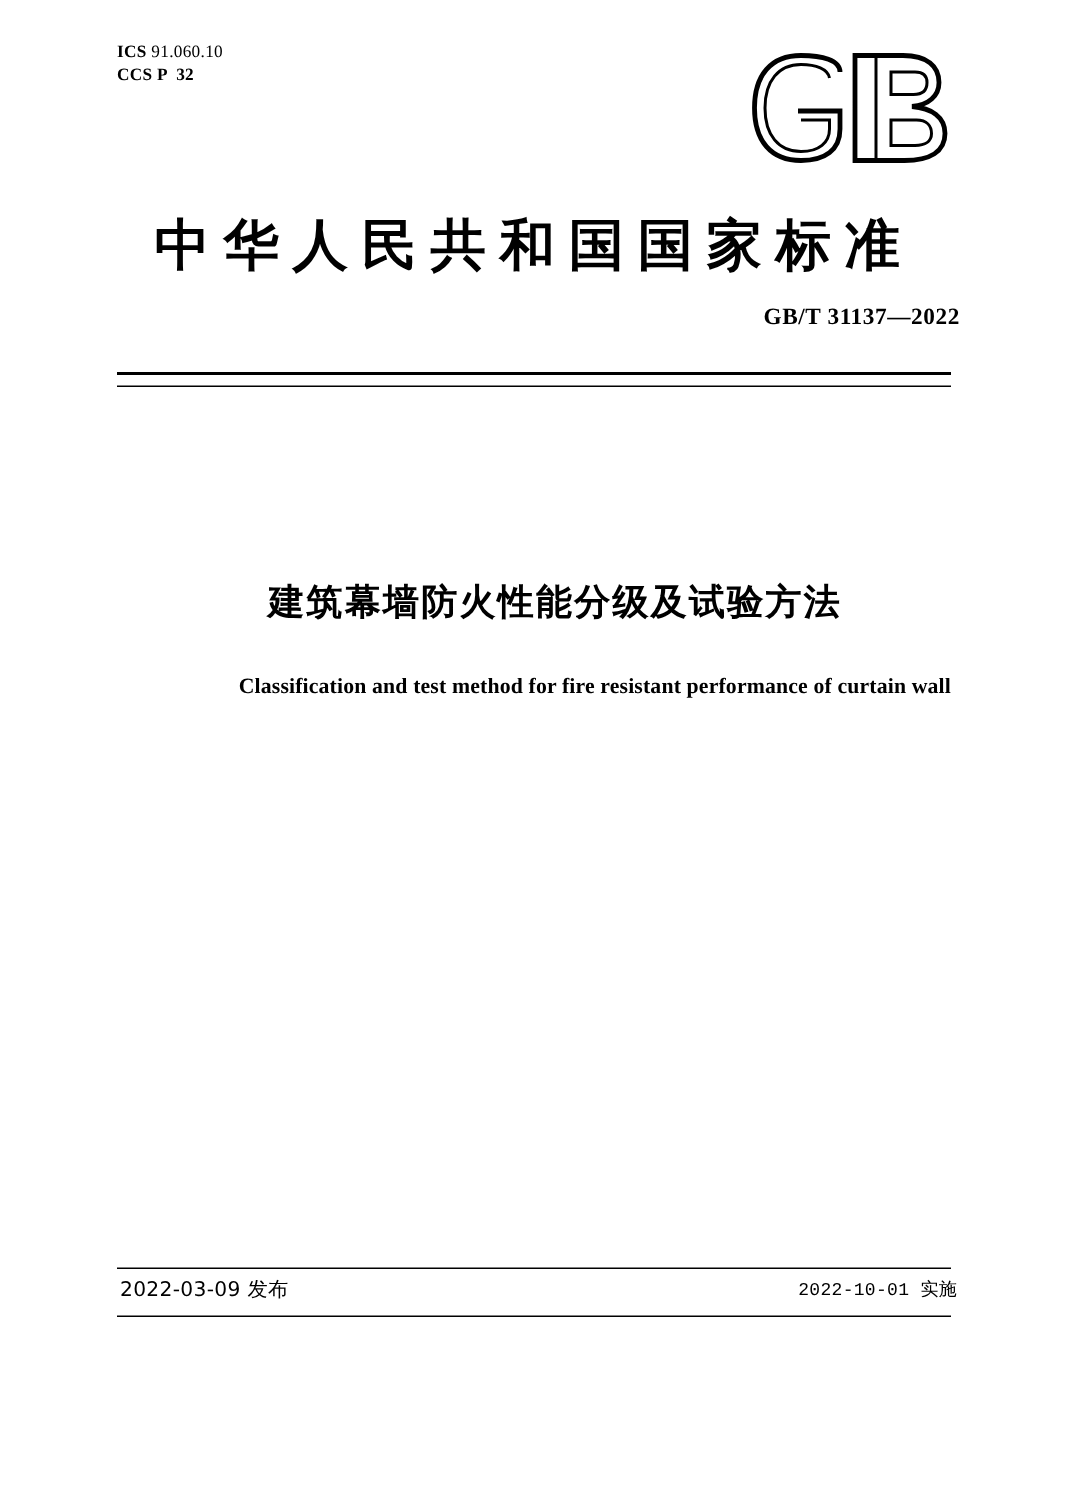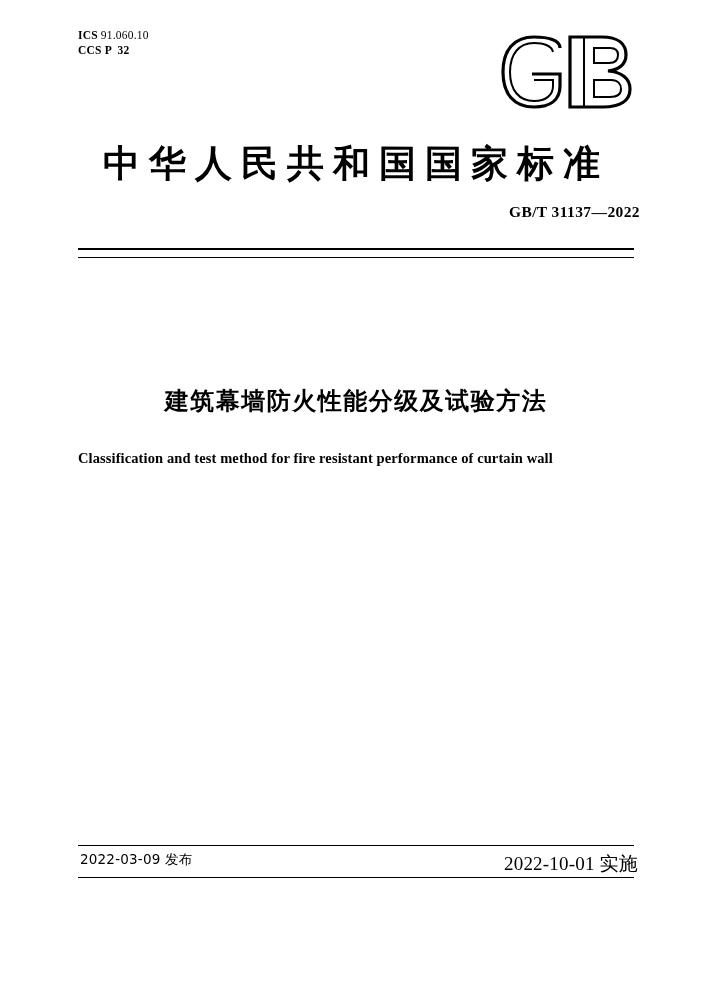--- a/index.html
+++ b/index.html
@@ -76,58 +76,58 @@
   }
   .rule.thick { border-top-width: 2px; }
   .rule-top-1 { top: 248px; }
   .rule-top-2 { top: 257px; border-top-width: 1px; }
   .rule-bottom-1 { top: 845px; }
   .rule-bottom-2 { top: 877px; }
 
   
   .doc-title-cn {
     position: absolute;
-    left: 78px;
+    left: 92px;
     top: 385px;
     width: 556px;
     text-align: center;
     font-family: "DejaVu Serif", serif;
     font-size: 24px;
     font-weight: bold;
     letter-spacing: 1.5px;
   }
 
   
   .doc-title-en {
     position: absolute;
     left: 78px;
     top: 450px;
     width: 556px;
-    text-align: left;
+    text-align: right;
     font-family: "Liberation Serif", serif;
     font-size: 14.5px;
     font-weight: bold;
     letter-spacing: 0.1px;
   }
 
   
   .date-issue {
     position: absolute;
     left: 80px;
     top: 851px;
     font-family: "DejaVu Sans", sans-serif;
     font-size: 13.5px;
     letter-spacing: 0.2px;
   }
   .date-impl {
     position: absolute;
     right: 74px;
     top: 851px;
-    font-family: Liberation Serif, serif;
-    font-size: 19px;
+    font-family: Liberation Mono, monospace;
+    font-size: 12px;
     letter-spacing: 0.2px;
   }
 
   
   .publisher {
     position: absolute;
     left: 78px;
     top: 891px;
     width: 556px;
     text-align: center;

